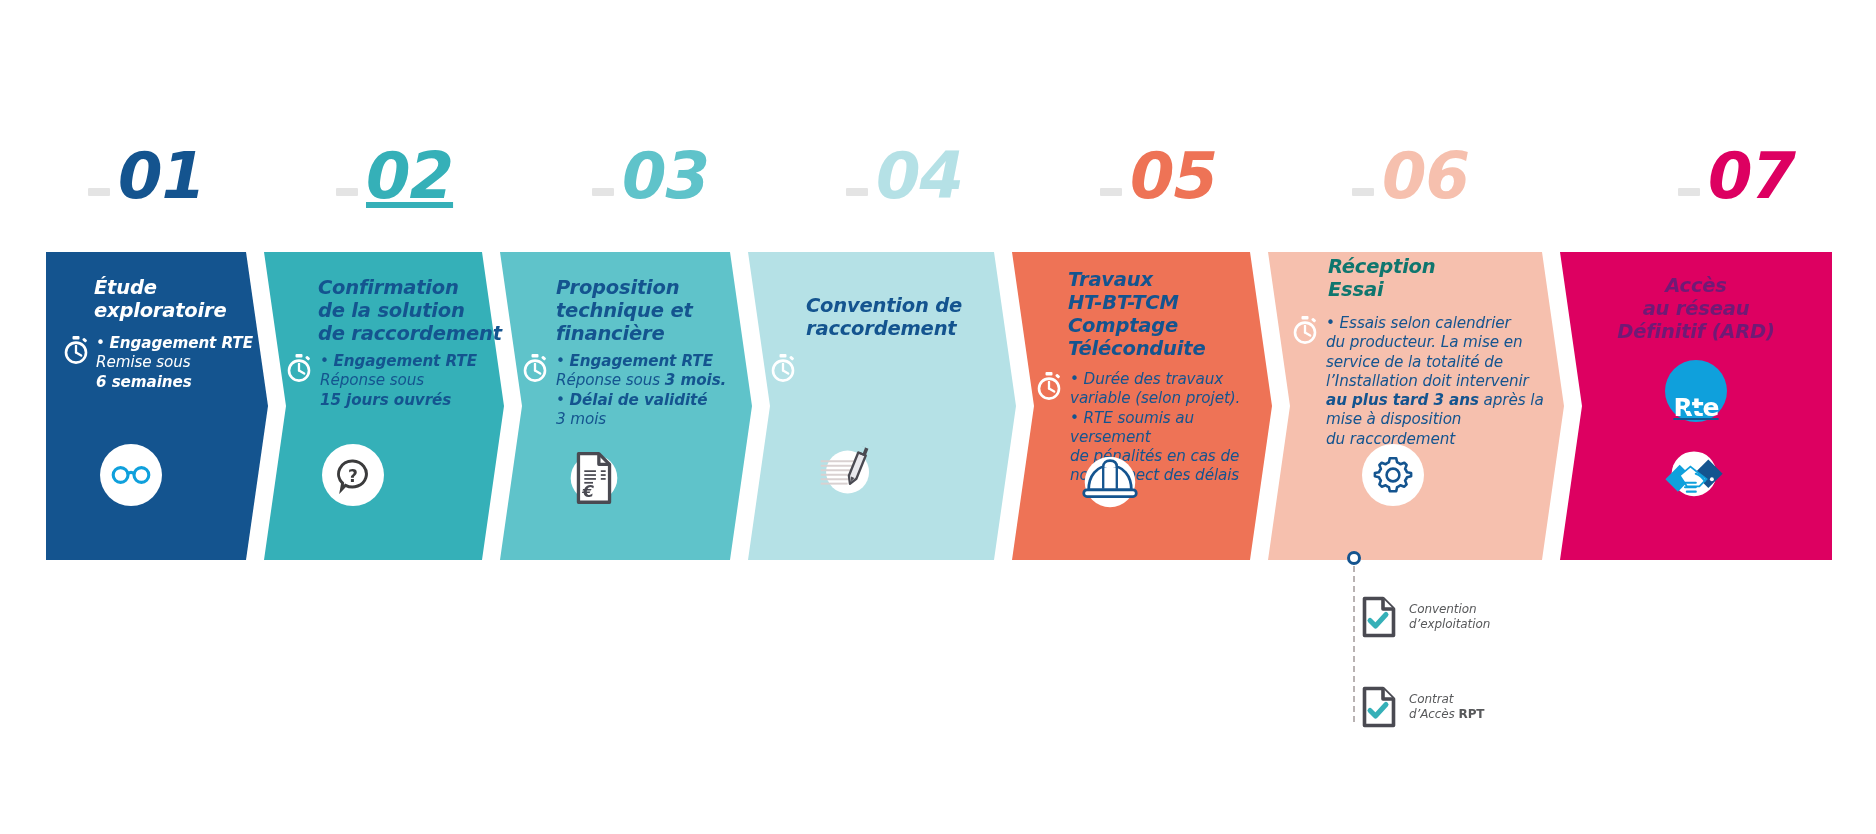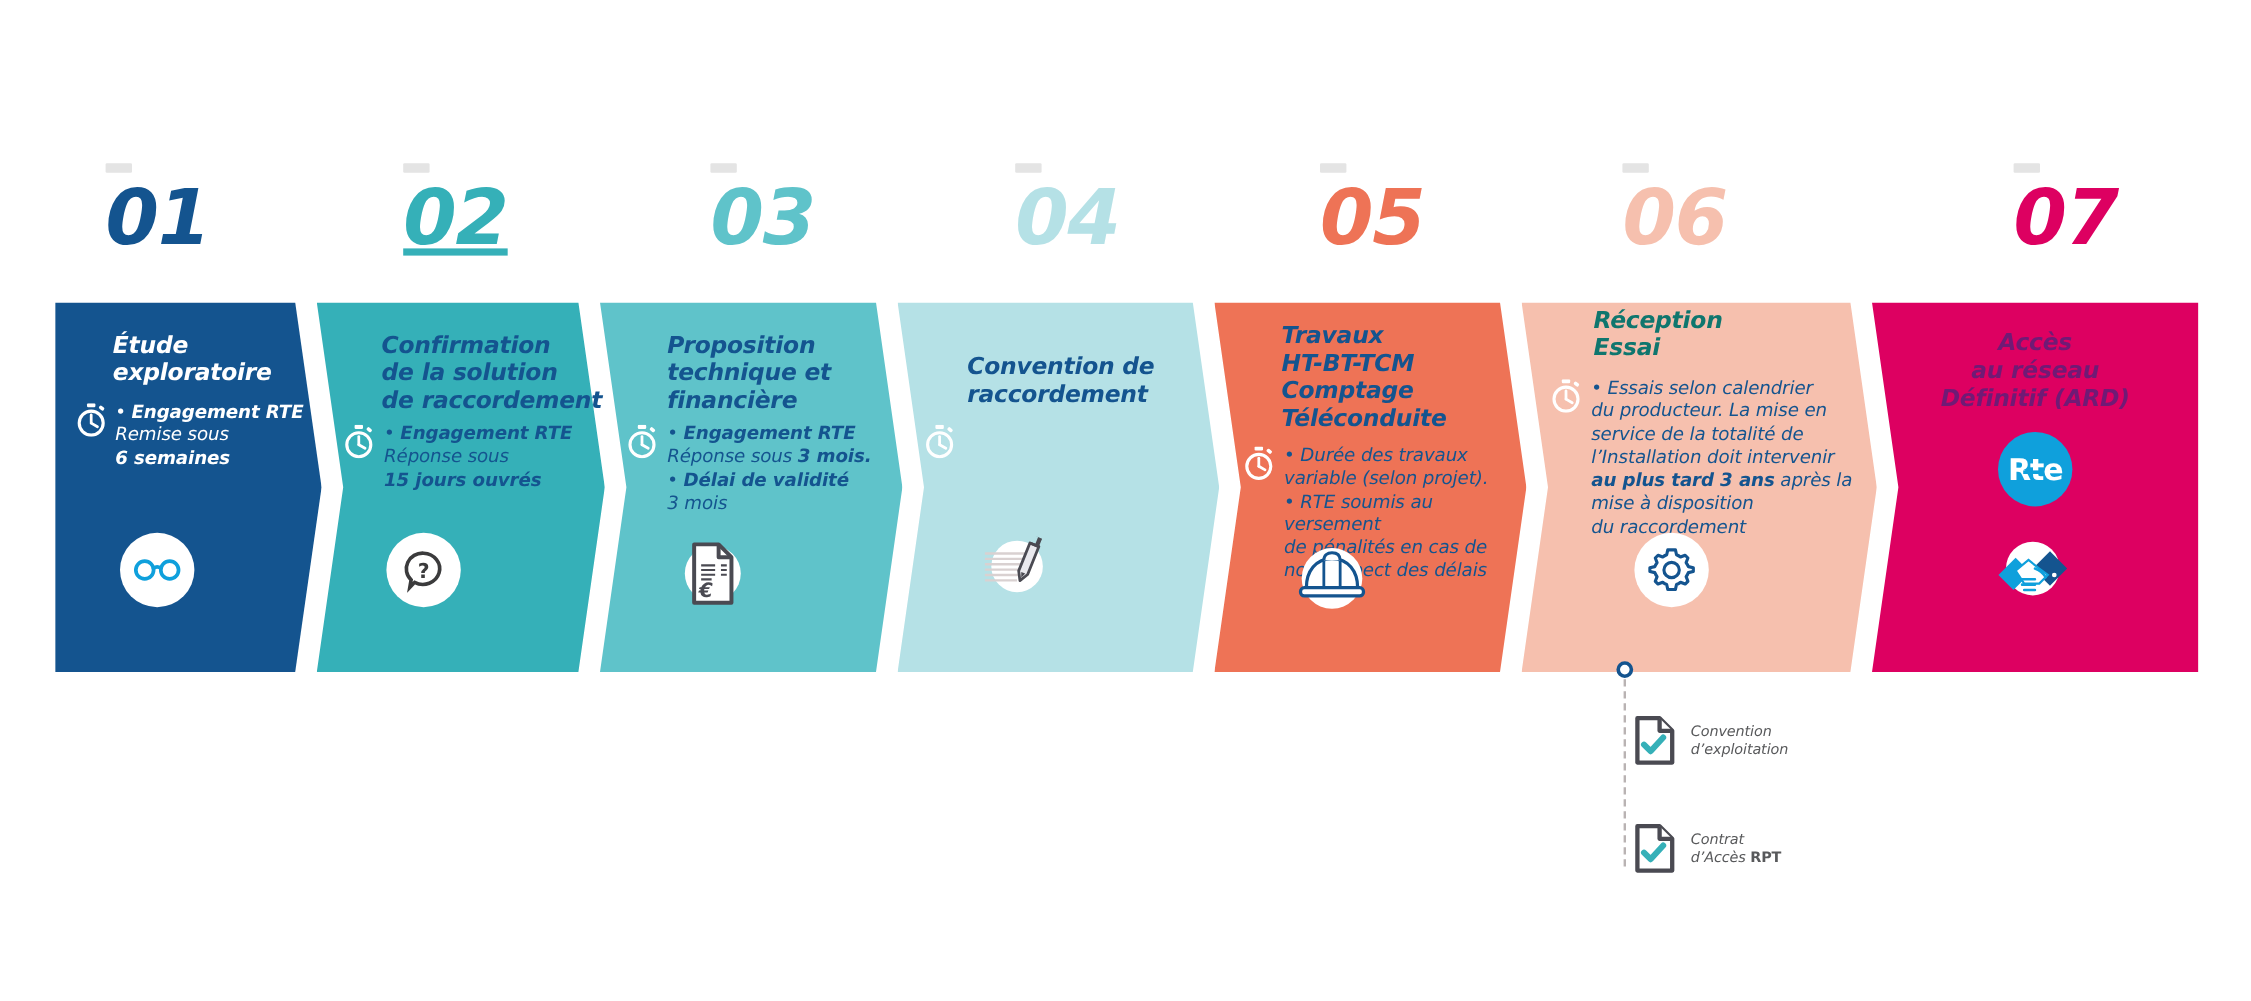--- a/index.html
+++ b/index.html
@@ -9,21 +9,21 @@
     -webkit-font-smoothing:antialiased;
   }
   .stage{position:relative;width:1876px;height:834px;}
 
   
   .numbers{position:absolute;left:0;top:0;width:1876px;height:258px;}
   .num{
     position:absolute;top:176px;transform:translateY(-50%);
     font-size:64px;font-weight:800;font-style:italic;
     letter-spacing:-1px;line-height:1;white-space:nowrap;
-    display:flex;align-items:baseline;gap:4px;flex-direction:column;
+    display:flex;align-items:baseline;gap:4px;
   }
   .num .dash{
     display:inline-block;width:22px;height:8px;border-radius:1px;
     background:#e4e4e4;margin-right:4px;position:relative;top:-2px;
   }
 
   
   .band{position:absolute;left:0;top:252px;width:1876px;height:356px;}
   .step{
     position:absolute;top:0;height:308px;
@@ -66,21 +66,21 @@
   }
   .doc-row{position:absolute;display:flex;align-items:center;gap:13px;}
   .doc-label{
     font-size:12px;font-style:italic;color:#58595B;line-height:1.24;
     white-space:pre-line;letter-spacing:-0.1px;
   }
   .doc-label b{font-weight:700;font-style:normal;}
 
   .rte-logo{
     position:absolute;width:62px;height:62px;border-radius:50%;
-    background:#0FA0DC;display:flex;align-items:center;justify-content:center;
+    background:#0FA0DC;display:flex;align-items:flex-end;justify-content:center;text-decoration:underline;
   }
   .rte-word{
     font-size:25px;font-weight:700;color:#ffffff;letter-spacing:-1px;
     position:relative;font-family:"DejaVu Sans","Liberation Sans",sans-serif;
   }
   .rte-word:after{
     content:"";position:absolute;left:13px;right:18px;top:52%;height:3px;
     background:#0FA0DC;
   }
 </style>

